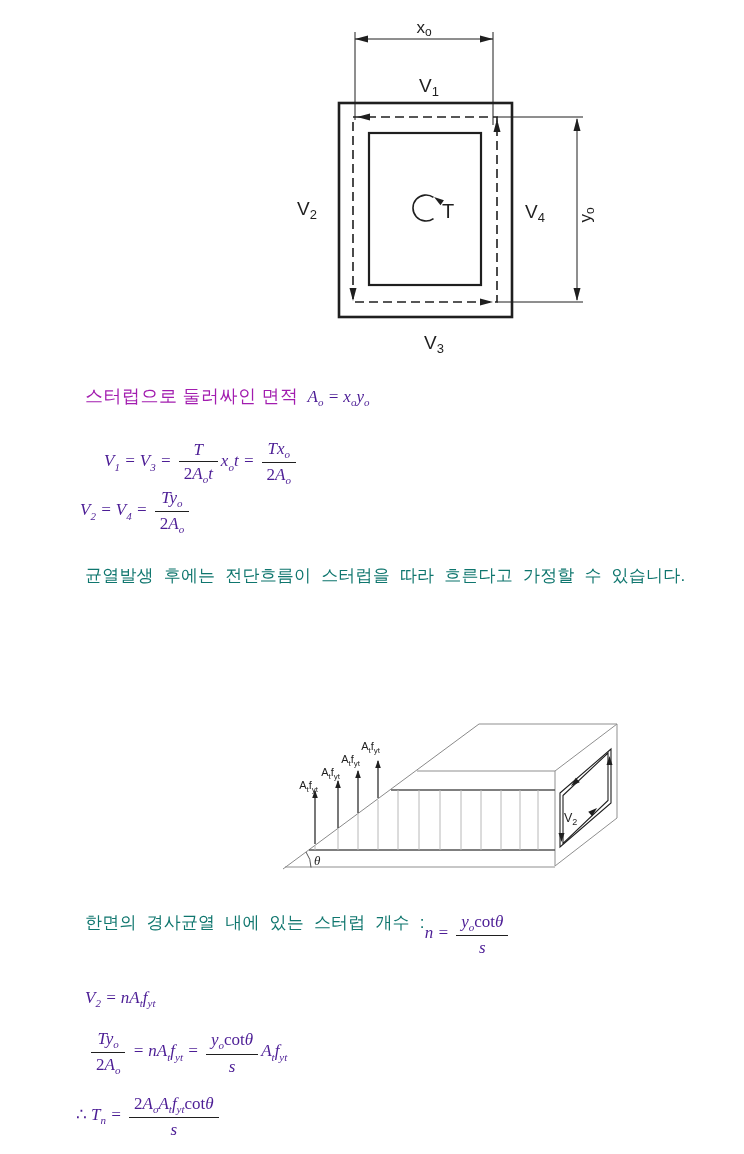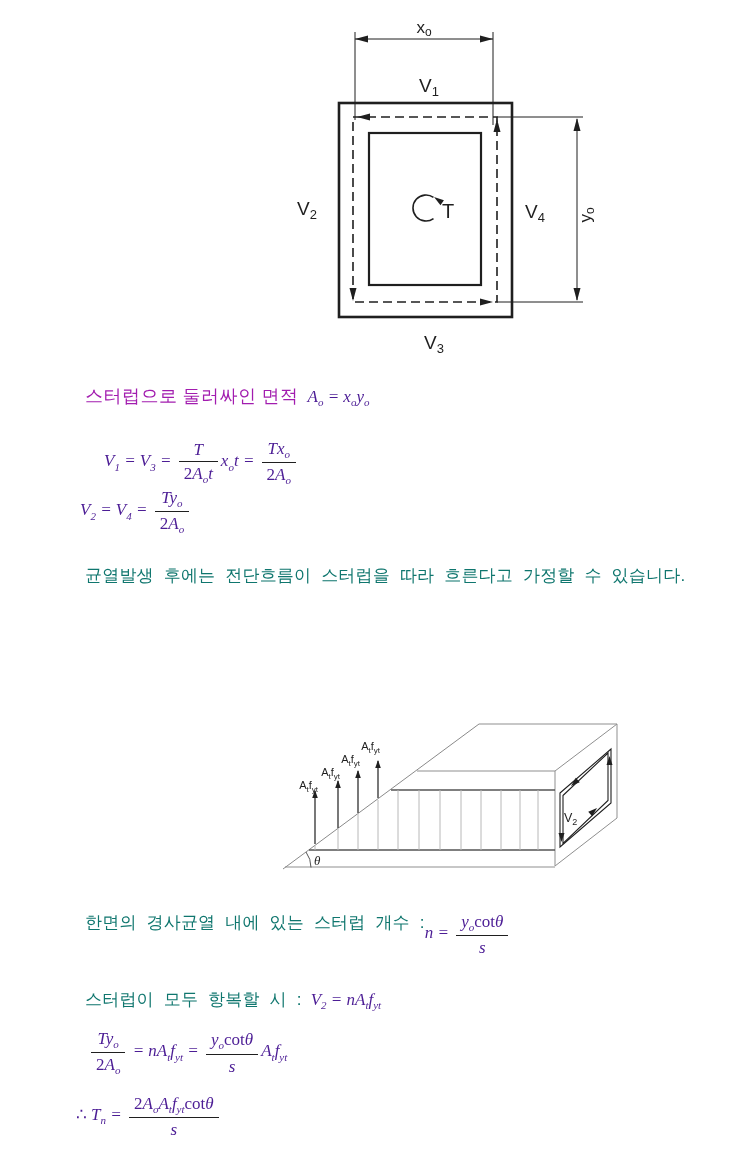--- a/index.html
+++ b/index.html
@@ -169,21 +169,20 @@
 
   <div class="abs row" style="left:85px;top:911px;">
     <span class="ko">한면의 경사균열 내에 있는 스터럽 개수 :</span>
     <span class="math">n = <span class="frac">
           <span class="num">y<sub>o</sub><span class="up">cot</span>θ</span>
           <span class="den">s</span>
         </span></span>
   </div>
 
   <div class="abs row-base" style="left:85px;top:988px;">
-    <span class="ko">스터럽이 모두 항복할 시 :</span>
     <span class="math">V<sub>2</sub> = nA<sub>t</sub>f<sub>yt</sub></span>
   </div>
 
   <div class="abs math" style="left:88px;top:1028px;"><span class="frac">
         <span class="num">Ty<sub>o</sub></span>
         <span class="den"><span class="up">2</span>A<sub>o</sub></span>
       </span> = nA<sub>t</sub>f<sub>yt</sub> = <span class="frac">
         <span class="num">y<sub>o</sub><span class="up">cot</span>θ</span>
         <span class="den">s</span>
       </span>A<sub>t</sub>f<sub>yt</sub></div>

